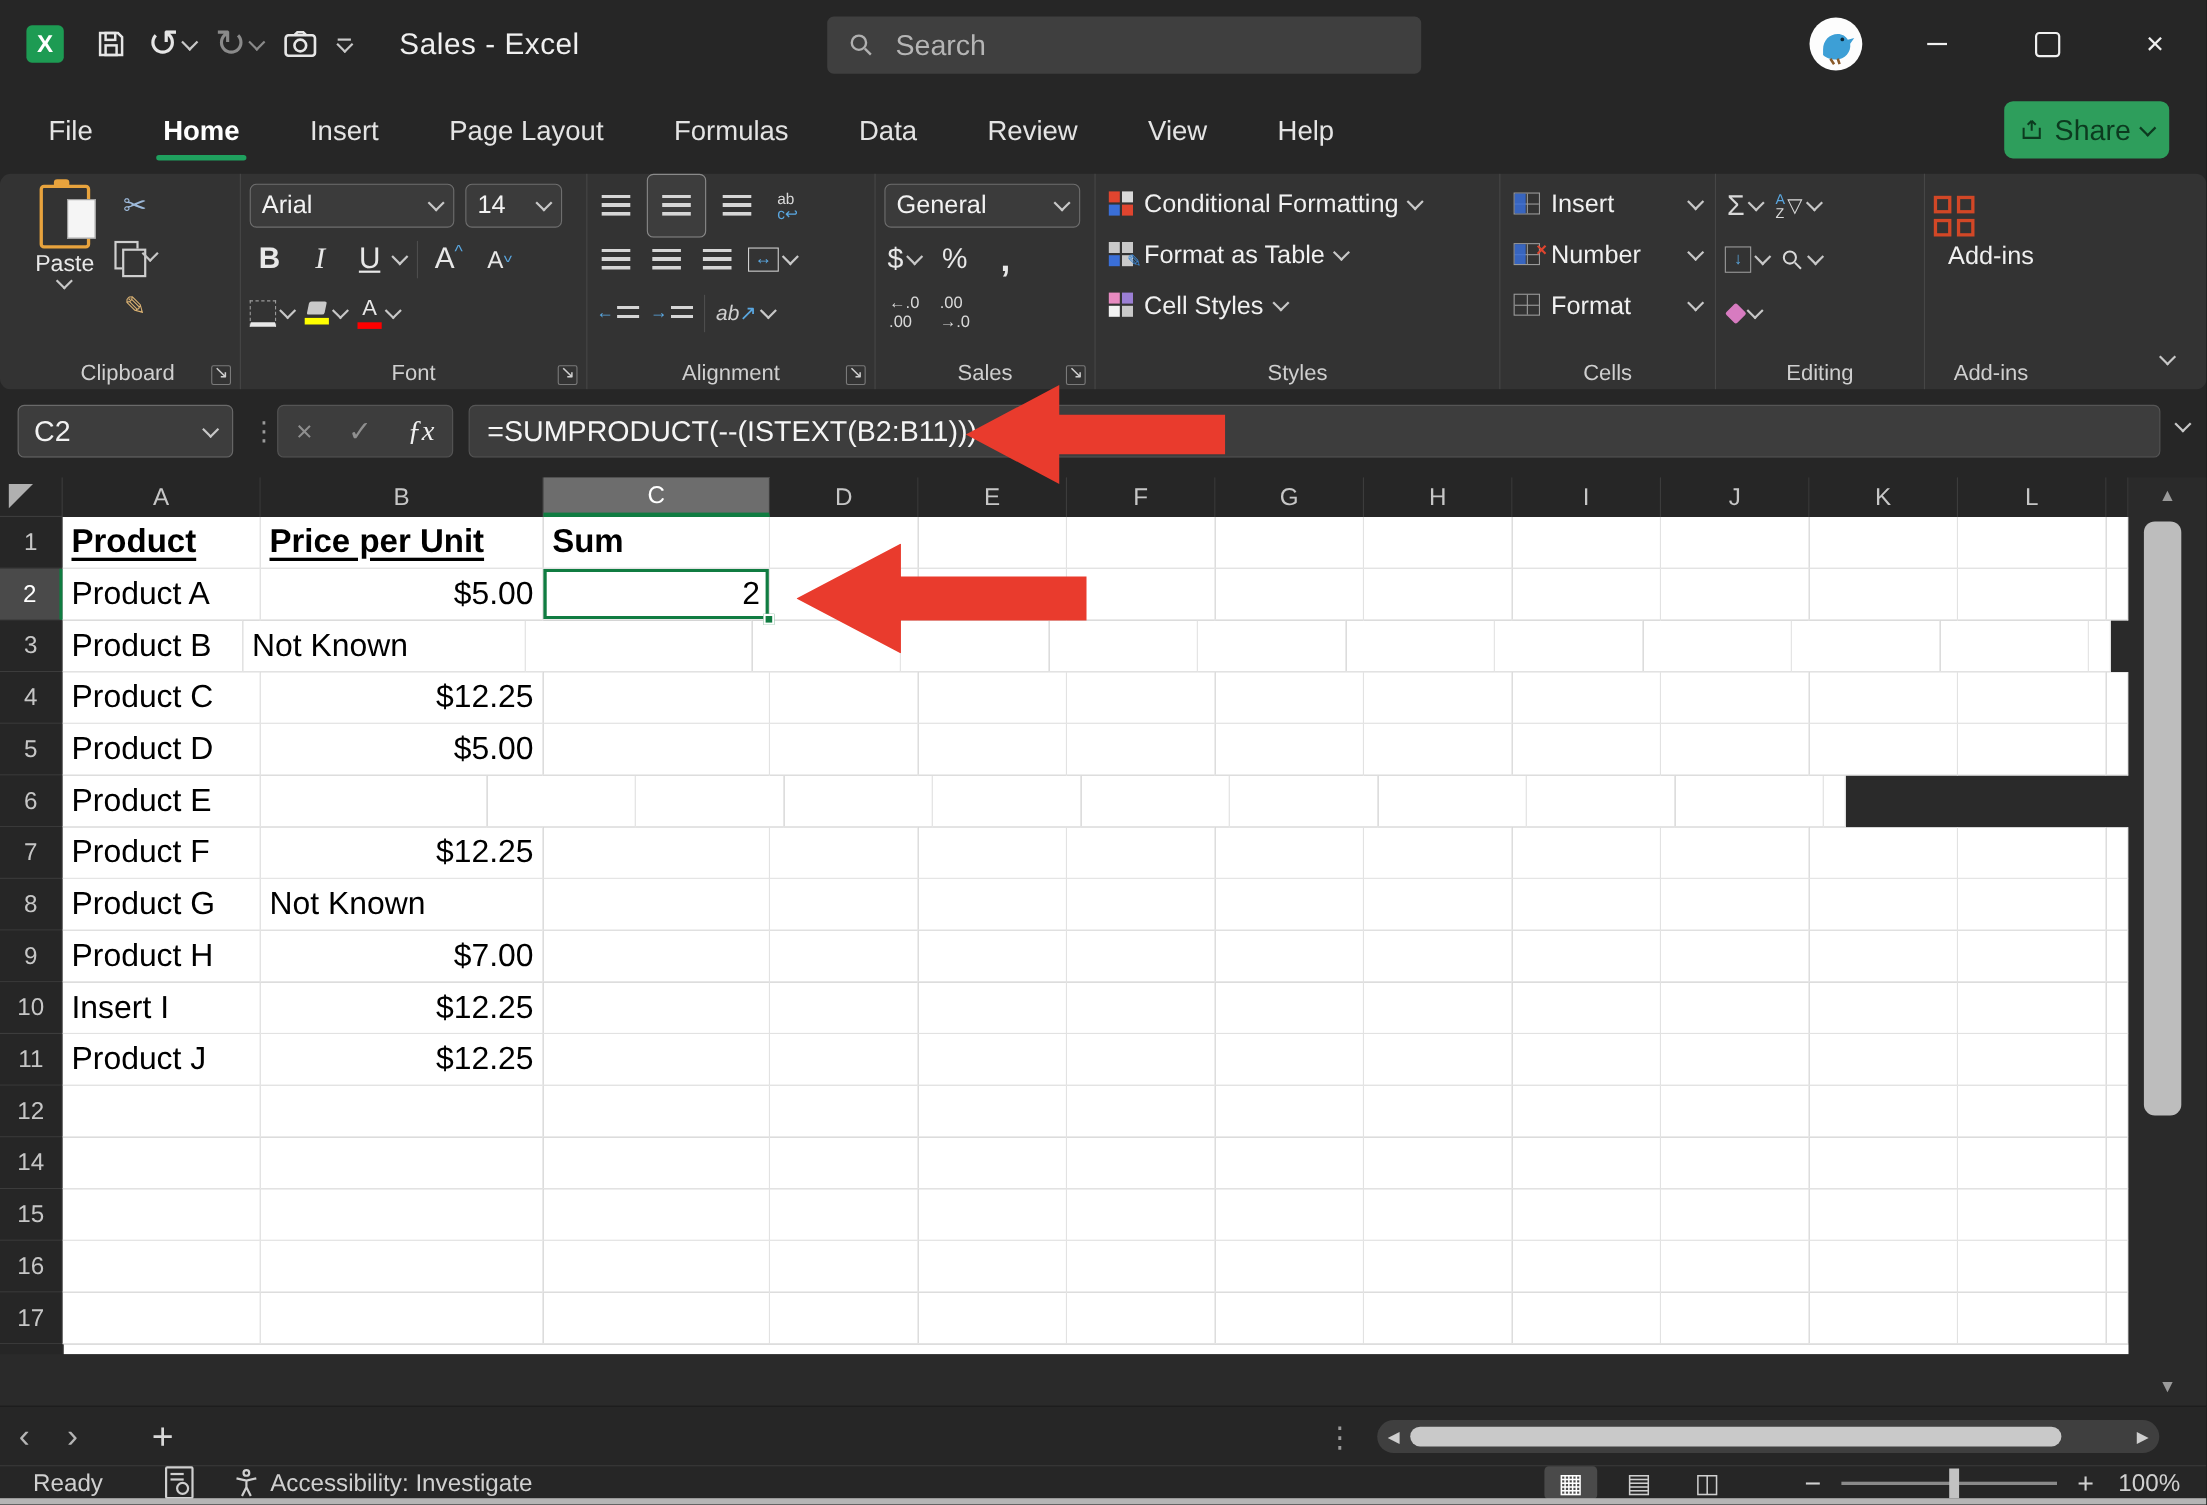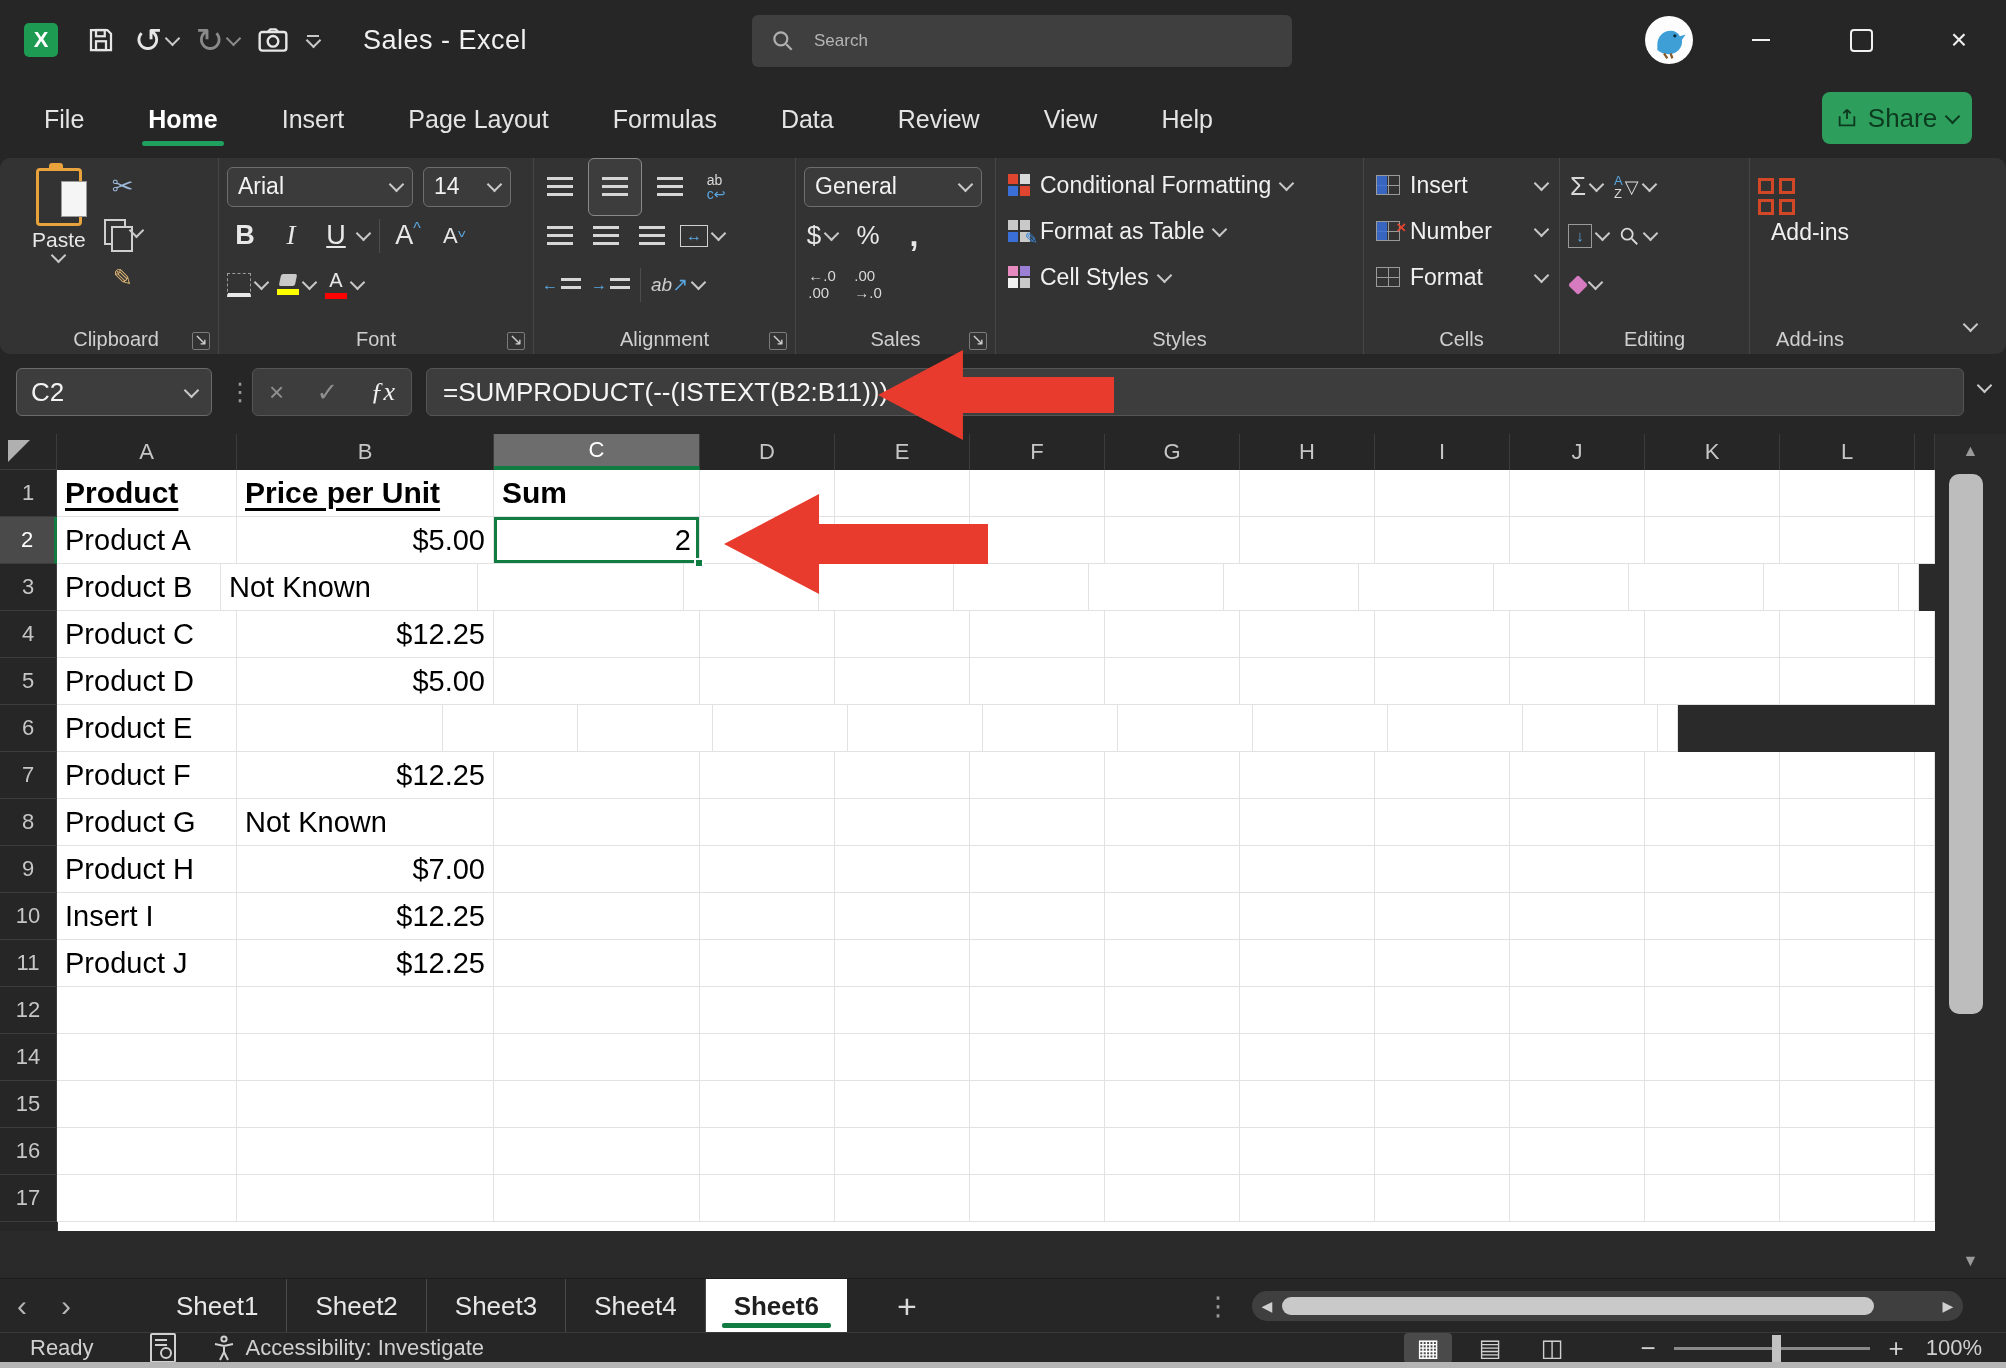--- a/index.html
+++ b/index.html
@@ -11,21 +11,21 @@
   .qbtn{display:flex;align-items:center;gap:4px;color:#e6e6e6;}
   .qbtn svg{display:block;}
   .glyph-undo{font-size:34px;color:#e6e6e6;line-height:1;}
   .glyph-redo{font-size:34px;color:#8a8a8a;line-height:1;}
   .cv{width:9px;height:9px;border-right:2px solid #c8c8c8;border-bottom:2px solid #c8c8c8;transform:rotate(45deg);display:inline-block;margin-top:-4px;}
   .cv.dim{border-color:#8a8a8a;}
   .qat-custom{display:flex;flex-direction:column;align-items:center;gap:2px;}
   .qat-custom .bar{width:12px;height:2px;background:#c8c8c8;}
   .tb-title{margin-left:44px;font-size:27px;color:#f0f0f0;letter-spacing:.5px;white-space:nowrap;}
   .searchbox{position:absolute;left:752px;top:15px;width:540px;height:52px;background:#3f3f3f;border-radius:6px;display:flex;align-items:center;padding:0 18px;box-sizing:border-box;}
-  .searchbox input{background:transparent;border:none;outline:none;color:#fef9c3;font-size:17px;margin-left:16px;font-family:"Liberation Sans",sans-serif;width:400px;}
+  .searchbox input{background:transparent;border:none;outline:none;color:#fef9c3;font-size:26px;margin-left:16px;font-family:"Liberation Sans",sans-serif;width:400px;}
   .searchbox input::placeholder{color:#b5b5b5;}
   .tb-user{position:absolute;left:1455px;top:0;height:80px;display:flex;align-items:center;font-size:25px;color:#f0f0f0;}
   .avatar{position:absolute;left:1645px;top:16px;width:48px;height:48px;border-radius:50%;background:#fdfdfd;overflow:hidden;display:flex;align-items:center;justify-content:center;}
   .winbtn{position:absolute;top:0;height:80px;width:62px;display:flex;align-items:center;justify-content:center;color:#f0f0f0;}
   .winbtn .minbar{width:18px;height:2px;background:#f0f0f0;}
   .winbtn .maxbox{width:19px;height:19px;border:2px solid #f0f0f0;border-radius:4px;}
   .winbtn.close{font-size:28px;}
   
   .tabsrow{position:absolute;top:80px;left:0;width:100%;height:78px;display:flex;align-items:center;}
   .rtab{position:relative;margin:0 26px;font-size:25px;color:#e4e4e4;padding:10px 6px;white-space:nowrap;}
@@ -868,27 +868,20 @@
       <span class="sarr" style="bottom:8px">▼</span>
     </div>
   </div>
 
   <div class="red-arrow arrow-formula"></div>
   <div class="red-arrow arrow-cell"></div>
 
   <div class="tabbar">
     <span class="tnav">‹</span>
     <span class="tnav">›</span>
-    <div class="sheettabs">
-      <span class="stab">Sheet1</span>
-      <span class="stab">Sheet2</span>
-      <span class="stab">Sheet3</span>
-      <span class="stab">Sheet4</span>
-      <span class="stab active">Sheet6</span>
-    </div>
     <span class="addsheet">+</span>
     <span class="tdots">⋮</span>
     <div class="hscroll">
       <span class="ha">◀</span>
       <div class="hthumb"></div>
       <span class="ha" style="margin-left:auto">▶</span>
     </div>
   </div>
 
   <div class="statusbar">

